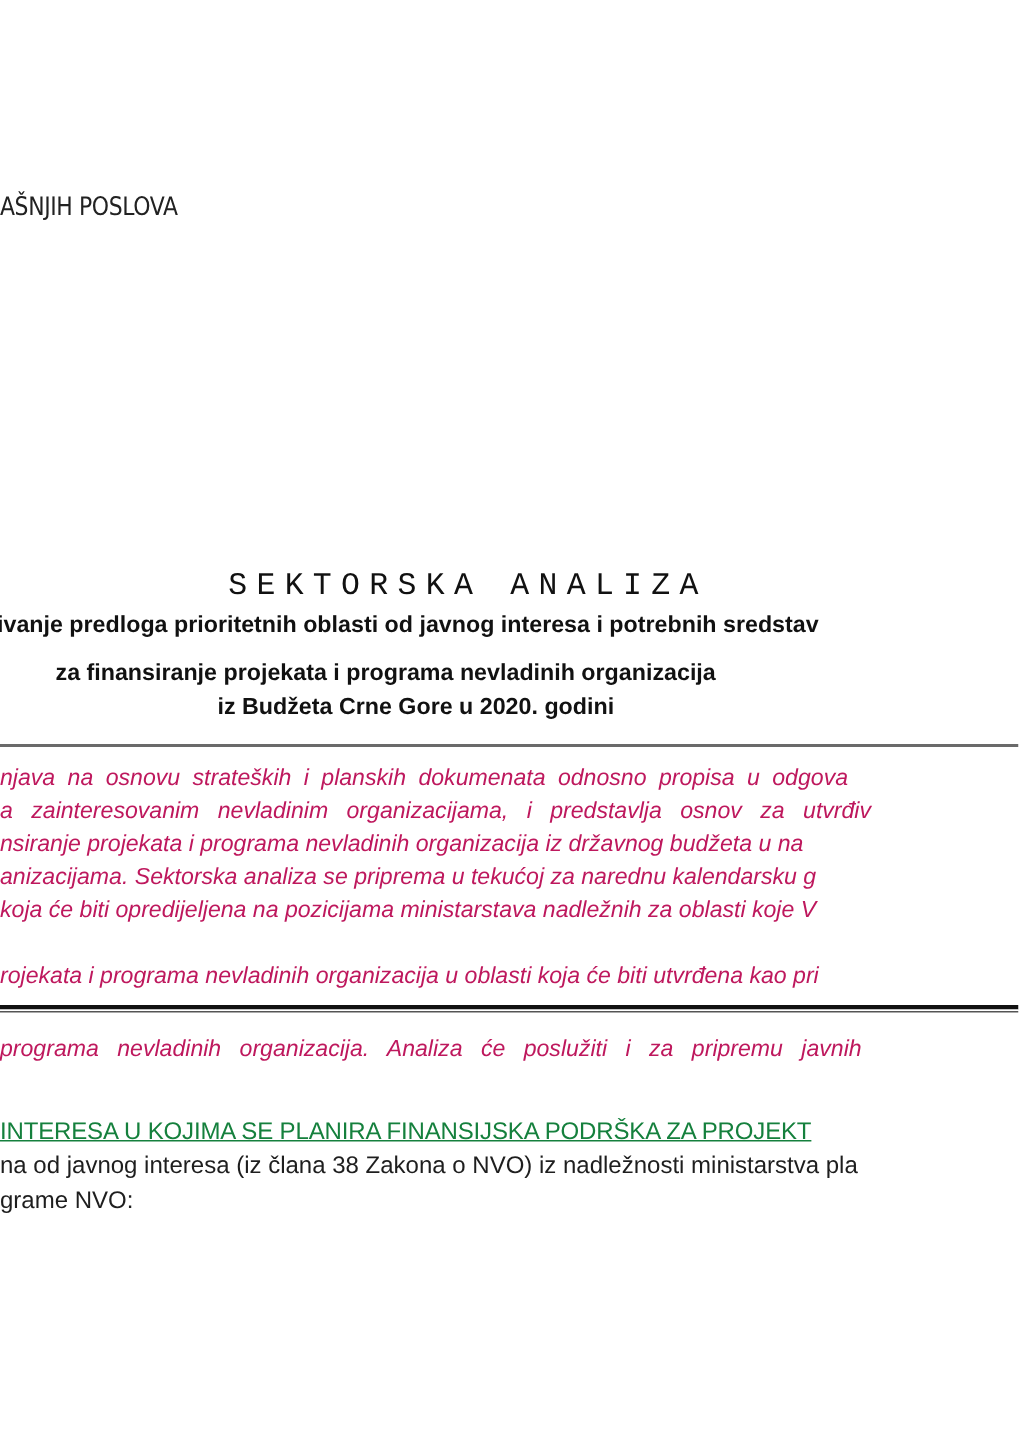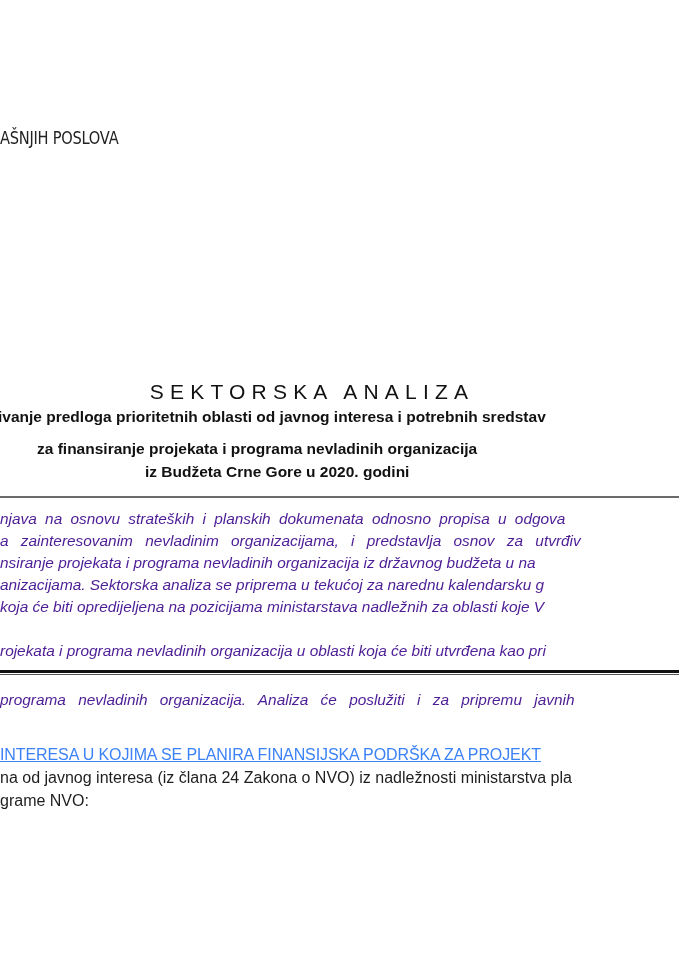--- a/index.html
+++ b/index.html
@@ -7,35 +7,35 @@
       width: 679px; height: 960px; position: relative; overflow: hidden;
       font-family: "Liberation Sans", sans-serif; color: #1a1a1a;
     }
     .abs { position: absolute; white-space: nowrap; }
     .ministry {
       left: 0; top: 128px; font-size: 17px; letter-spacing: -0.3px; color: #222;
       font-family: "DejaVu Sans", sans-serif; transform: scaleX(0.86); transform-origin: left top;
     }
     .title {
       left: 0; width: 624px; top: 380px; text-align: center; font-size: 21px;
-      letter-spacing: 6.2px; color: #111; font-family: Liberation Sans, sans-serif;
+      letter-spacing: 6.2px; color: #111; font-family: Liberation Mono, monospace;
     }
     .subtitle { font-weight: bold; font-size: 15.5px; color: #111; }
     .sub1 { left: -2px; top: 408px; }
     .sub2 { left: 37px; top: 440px; }
     .sub3 { left: 145px; top: 463px; }
     .rule-thin { position: absolute; left: 0; width: 679px; top: 496px; height: 0; border-top: 2px solid #6a6a6a; }
     .rule-thick-wrap { position: absolute; left: 0; width: 679px; top: 670px; }
     .rule-thick-a { height: 3px; background: #111; }
     .rule-thick-gap { height: 1px; background: #fff; }
     .rule-thick-b { height: 1px; background: #555; }
-    .intro { font-style: italic; font-size: 15.4px; color: #4c1d95; }
+    .intro { font-style: italic; font-size: 15.4px; color: #be185d; }
     .intro-line { left: 0; }
     .sec-heading {
-      left: 0; top: 746px; font-size: 16px; text-decoration: underline; color: #3b82f6;
+      left: 0; top: 746px; font-size: 16px; text-decoration: underline; color: #15803d;
       letter-spacing: -0.1px;
     }
     .body-text { font-size: 16px; color: #1e1e1e; left: 0; }
   </style>
 </head>
 <body>
 
 <div class="abs ministry">AŠNJIH POSLOVA</div>
 
 <div class="abs title">SEKTORSKA ANALIZA</div>
@@ -55,14 +55,14 @@
 <div class="abs intro intro-line" style="top:642px;text-align:center;">rojekata i programa nevladinih organizacija u oblasti koja će biti utvrđena kao pri</div>
 
 <div class="rule-thick-wrap">
   <div class="rule-thick-a"></div>
   <div class="rule-thick-gap"></div>
   <div class="rule-thick-b"></div>
 </div>
 
 <div class="abs sec-heading"> INTERESA U KOJIMA SE PLANIRA FINANSIJSKA PODRŠKA ZA PROJEKT</div>
 
-<div class="abs body-text" style="top:769px;">na od javnog interesa (iz člana 24 Zakona o NVO) iz nadležnosti ministarstva pla</div>
+<div class="abs body-text" style="top:769px;">na od javnog interesa (iz člana 38 Zakona o NVO) iz nadležnosti ministarstva pla</div>
 <div class="abs body-text" style="top:792px;">grame NVO:</div>
 
 </body></html>

